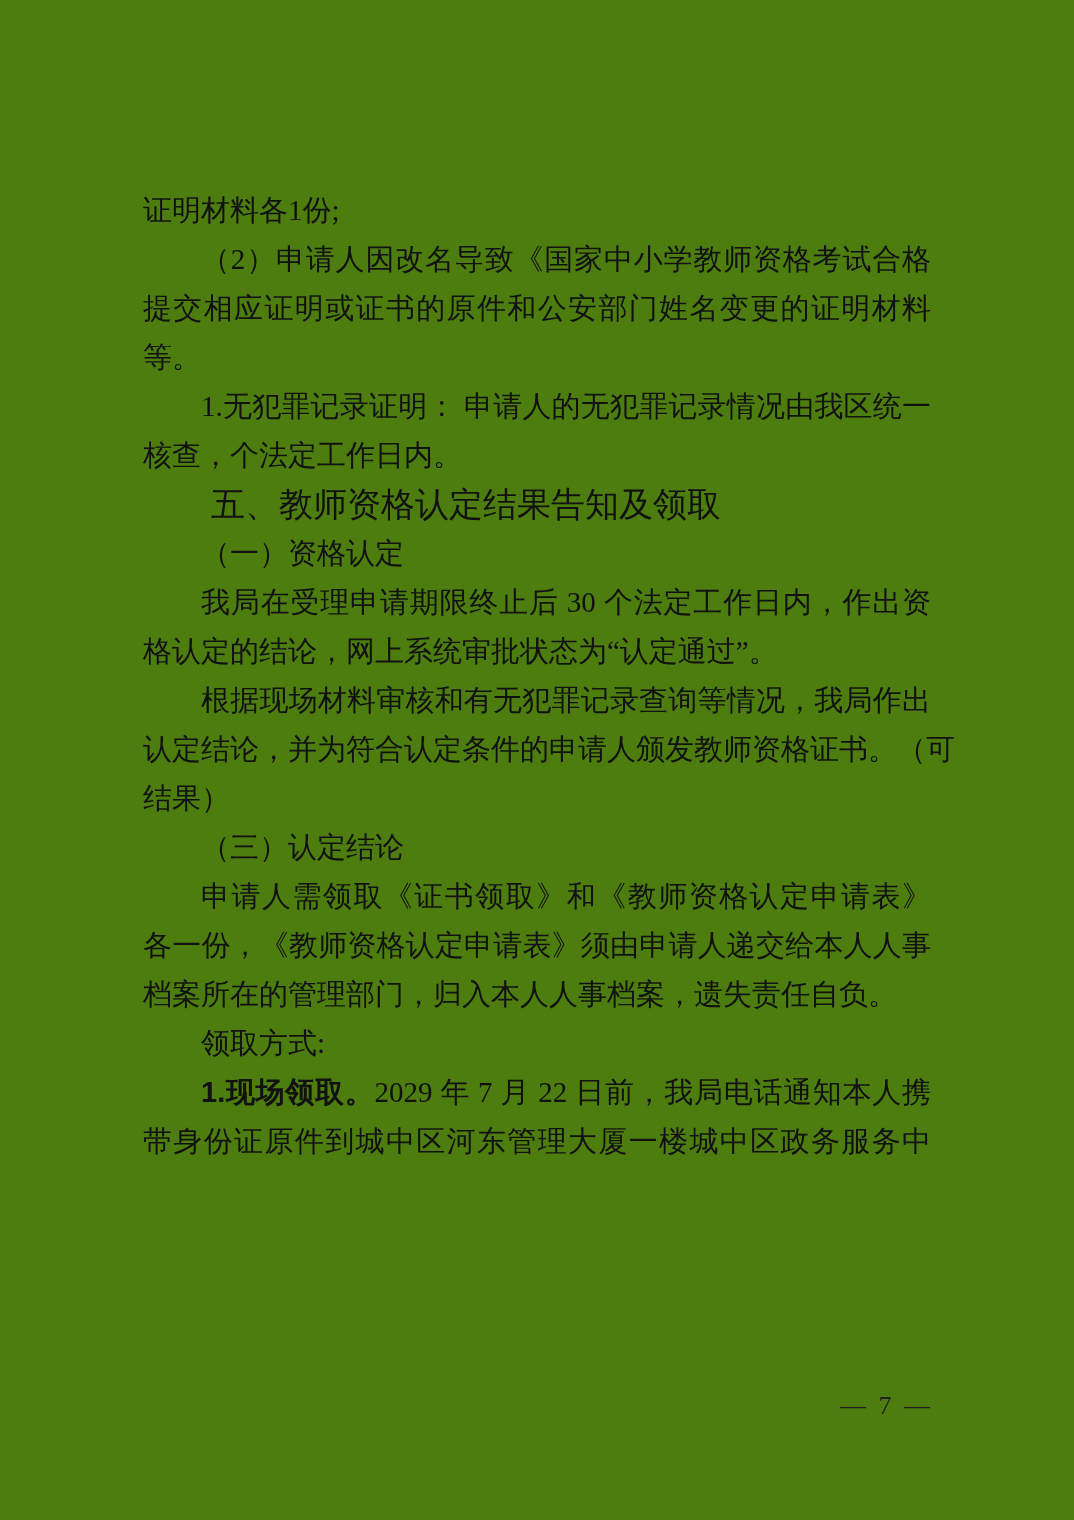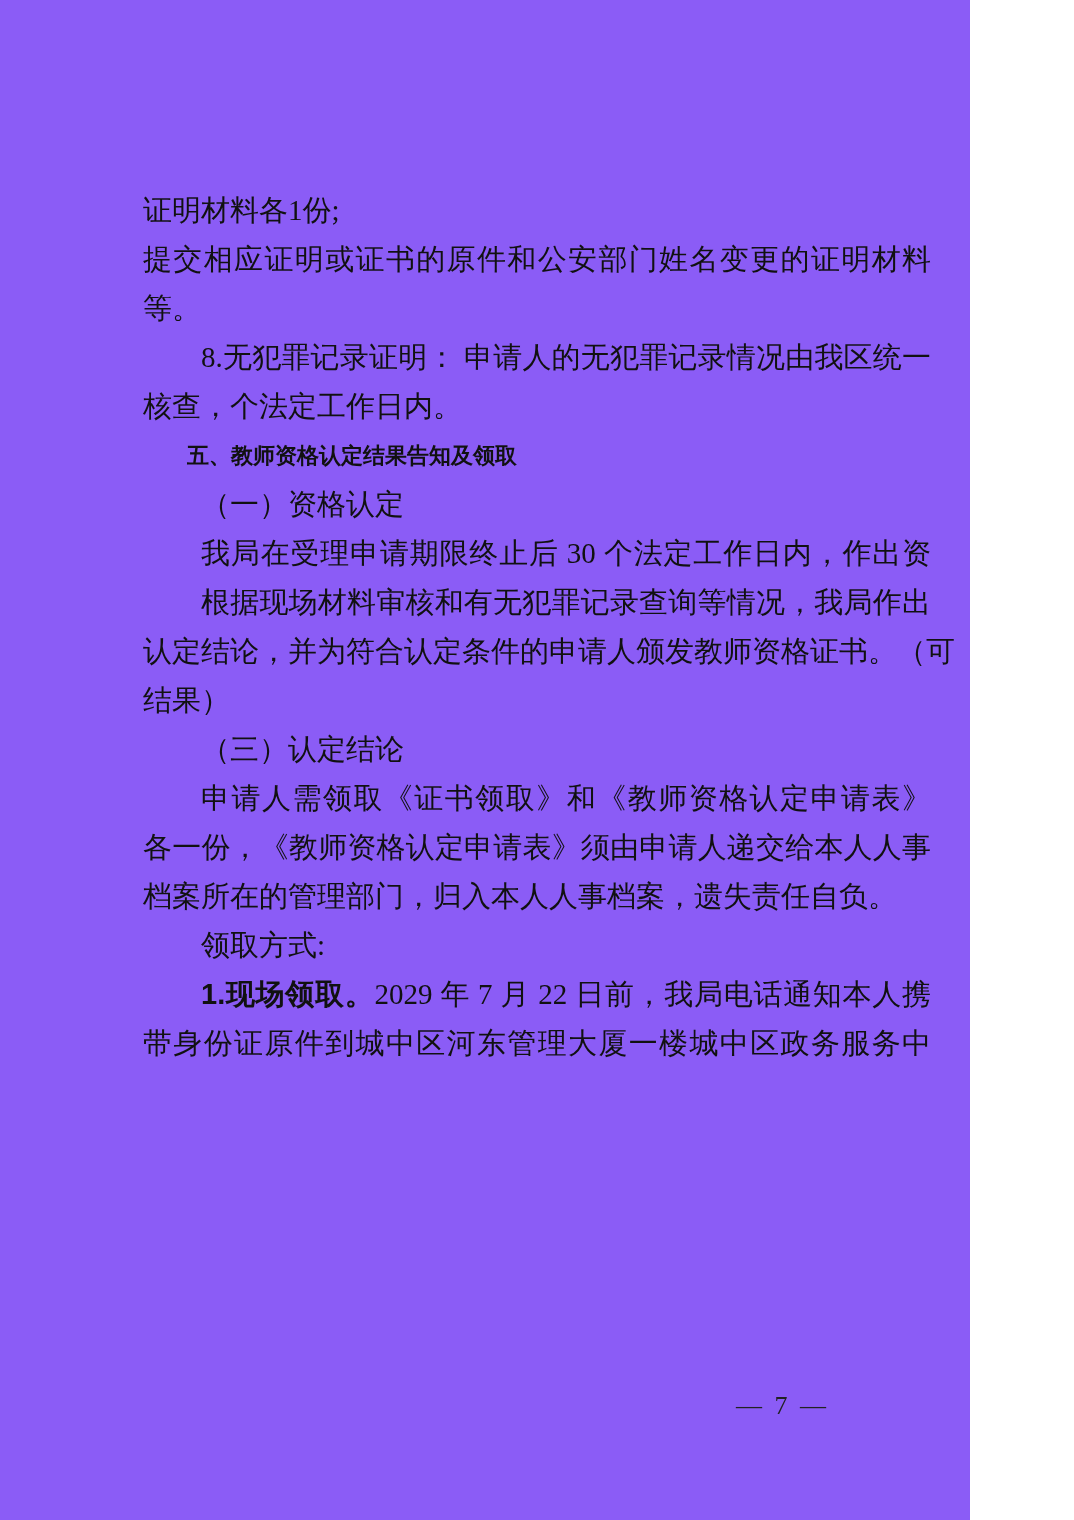--- a/index.html
+++ b/index.html
@@ -2,23 +2,23 @@
 <html><head>
 <meta charset="utf-8">
 <style>
   html, body {
     margin: 0;
     padding: 0;
     background: #ffffff;
   }
   .page {
     position: relative;
-    width: 970px;
+    width: 1074px;
     height: 1520px;
-    background: #8b5cf6;
+    background: #4d7c0f;
     overflow: hidden;
     font-family: "Liberation Serif", "DejaVu Serif", serif;
     color: #111111;
   }
   .content {
     position: absolute;
     left: 143px;
     top: 186px;
     width: 788px;
   }
@@ -31,22 +31,22 @@
   }
   .just {
     text-align: justify;
     text-align-last: justify;
   }
   .indent {
     text-indent: 2em;
   }
   .heading {
     font-family: "Liberation Sans", "DejaVu Sans", sans-serif;
-    font-weight: bold;
-    font-size: 22px;
+    font-weight: normal;
+    font-size: 34px;
   }
   .lead {
     font-family: "Liberation Sans", "DejaVu Sans", sans-serif;
     font-weight: bold;
     margin-top: 12px;
   }
   .footer {
     position: absolute;
     top: 1390px;
     right: 141px;
@@ -55,27 +55,29 @@
     letter-spacing: 3px;
     color: #222222;
   }
 </style>
 </head>
 <body>
 
 <div class="page">
   <div class="content">
     <div class="line">证明材料各1份;</div>
+    <div class="line indent just">（2）申请人因改名导致《国家中小学教师资格考试合格</div>
     <div class="line just">提交相应证明或证书的原件和公安部门姓名变更的证明材料</div>
     <div class="line">等。</div>
-    <div class="line indent just">8.无犯罪记录证明： 申请人的无犯罪记录情况由我区统一</div>
+    <div class="line indent just">1.无犯罪记录证明： 申请人的无犯罪记录情况由我区统一</div>
     <div class="line">核查，个法定工作日内。</div>
     <div class="line indent heading">五、教师资格认定结果告知及领取</div>
     <div class="line indent">（一）资格认定</div>
     <div class="line indent just">我局在受理申请期限终止后 30 个法定工作日内，作出资</div>
+    <div class="line">格认定的结论，网上系统审批状态为“认定通过”。</div>
     <div class="line indent just">根据现场材料审核和有无犯罪记录查询等情况，我局作出</div>
     <div class="line just">认定结论，并为符合认定条件的申请人颁发教师资格证书。（可</div>
     <div class="line">结果）</div>
     <div class="line indent">（三）认定结论</div>
     <div class="line indent just">申请人需领取《证书领取》和《教师资格认定申请表》</div>
     <div class="line just">各一份，《教师资格认定申请表》须由申请人递交给本人人事</div>
     <div class="line">档案所在的管理部门，归入本人人事档案，遗失责任自负。</div>
     <div class="line indent">领取方式:</div>
     <div class="line indent just"><span class="lead">1.现场领取。</span><span>2029 年 7 月 22 日前，我局电话通知本人携</span></div>
     <div class="line just">带身份证原件到城中区河东管理大厦一楼城中区政务服务中</div>

